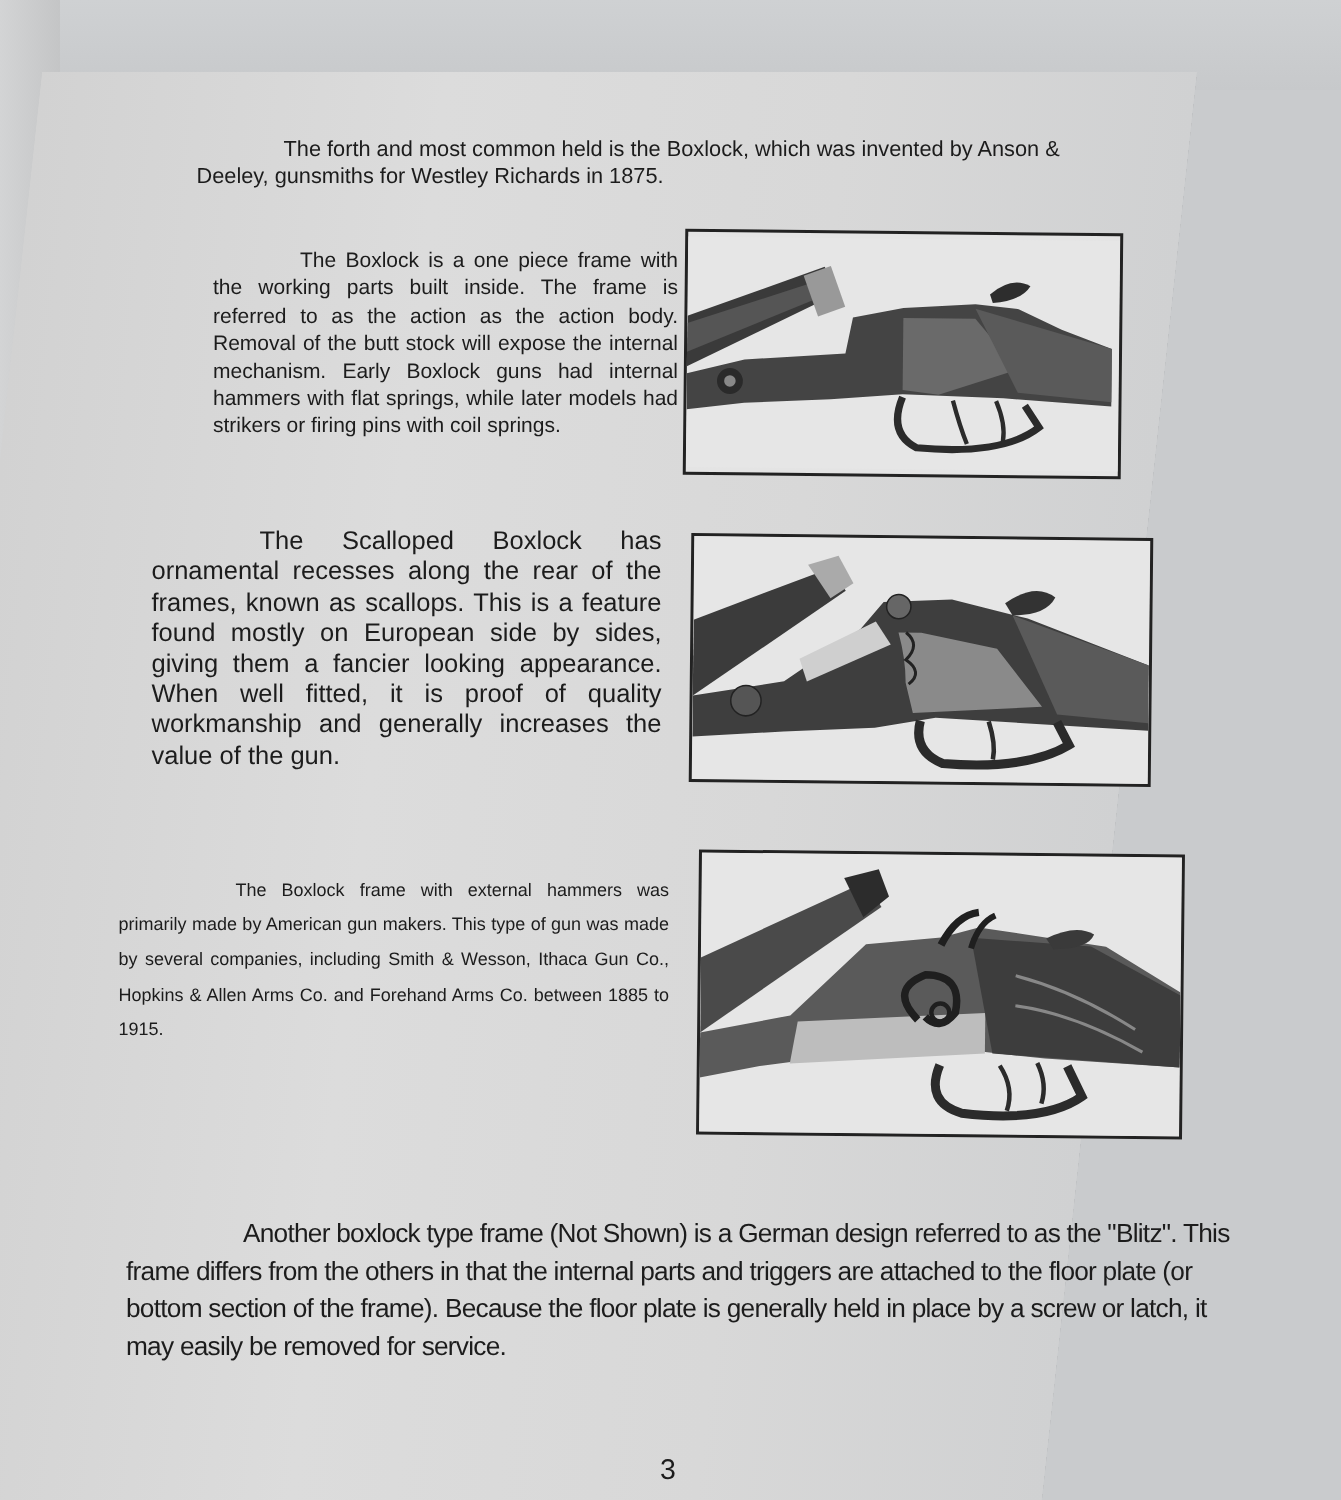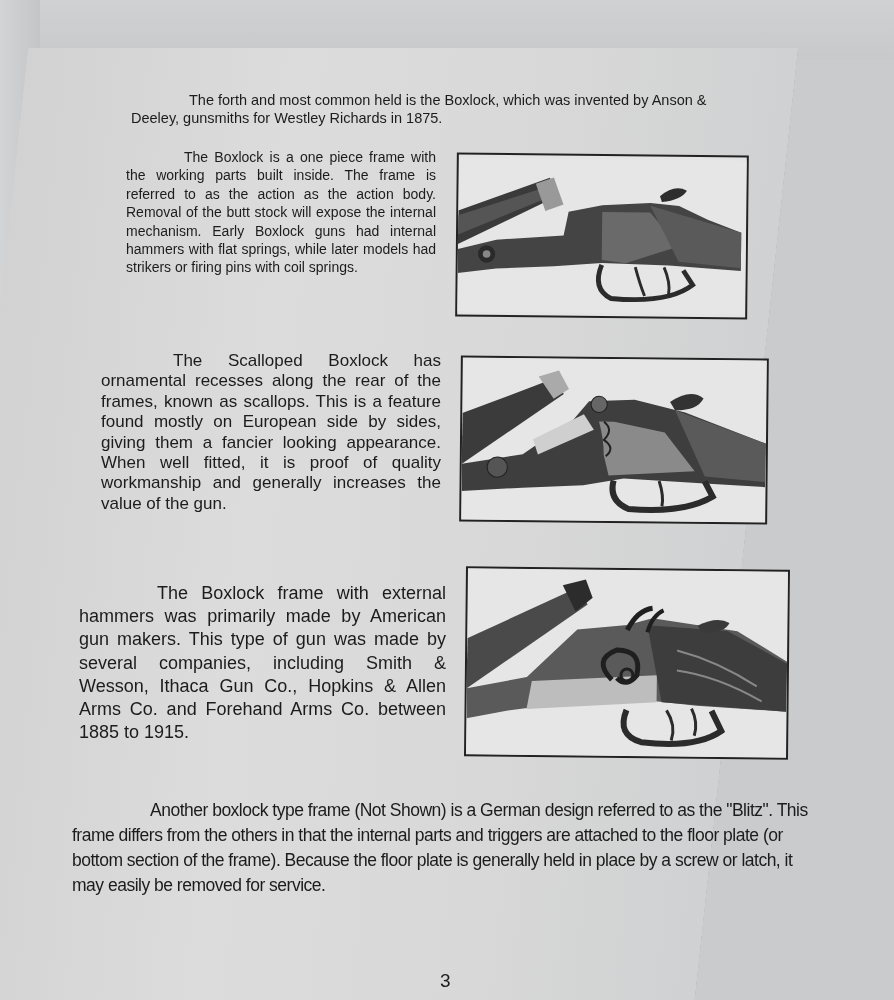--- a/index.html
+++ b/index.html
@@ -28,21 +28,21 @@
     box-shadow: 2px 0 3px rgba(0,0,0,.15);
   }
   .page-inner {
     position: absolute; left: 28px; top: 48px; width: 870px; height: 960px;
   }
   .text { position: absolute; font-size: 15px; line-height: 18.5px; text-align: justify; }
   .text b { font-weight: normal; }
   .p0 { left: 103px; top: 43px; width: 618px; font-size: 14.5px; line-height: 18px; text-align: left; }
   .p1 { left: 98px; top: 100px; width: 310px; font-size: 14px; line-height: 18.4px; }
   .p2 { left: 73px; top: 303px; width: 340px; font-size: 17px; line-height: 20.4px; }
-  .p3 { left: 51px; top: 534px; width: 367px; font-size: 18px; line-height: 23.2px; }
+  .p3 { left: 51px; top: 534px; width: 367px; font-size: 12px; line-height: 23.2px; }
   .p4 { left: 40px; top: 746px; width: 745px; font-size: 17.5px; line-height: 25px; text-align: left;
         font-family: "Liberation Sans Narrow", "Liberation Sans", sans-serif; letter-spacing: -0.5px; }
   .indent { display: inline-block; }
   .figure {
     position: absolute; border: 2px solid #222; background: #e4e4e4; overflow: hidden;
   }
   .fig1 { left: 428px; top: 106px; width: 288px; height: 160px; transform: rotate(0.6deg); }
   .fig2 { left: 432px; top: 309px; width: 304px; height: 162px; transform: rotate(0.6deg); }
   .fig3 { left: 437px; top: 520px; width: 320px; height: 186px; transform: rotate(0.6deg); }
   .figure svg { width: 100%; height: 100%; display: block; }
@@ -57,21 +57,21 @@
 <div class="under-page"></div>
 
 <div class="page"></div>
 
 <div class="page-inner">
 
   <p class="text p0" style="margin:0">
     <span class="indent" style="width:58px"></span><span>The forth and most common held is the </span><b>Boxlock</b><span>, which was invented by Anson &amp; Deeley, gunsmiths for Westley Richards in 1875.</span>
   </p>
 
-  <p class="text p1" style="margin:0">
+  <p class="text p1" style="margin:16px">
     <span class="indent" style="width:58px"></span><span>The </span><b>Boxlock</b><span> is a one piece frame with the working parts built inside.  The frame is referred to as the action as the action body.  Removal of the butt stock will expose the internal mechanism. Early Boxlock guns had internal hammers with flat springs, while later models had strikers or firing pins with coil springs.</span>
   </p>
 
   <div class="figure fig1">
     <svg viewBox="0 0 300 160">
       <rect width="300" height="160" fill="#e6e6e6"></rect>
       <polygon points="0,55 95,20 105,38 0,90" fill="#3a3a3a"></polygon>
       <polygon points="0,60 90,30 95,40 0,80" fill="#555"></polygon>
       <rect x="85" y="22" width="20" height="30" fill="#999" transform="rotate(-20 95 37)"></rect>
       <path d="M0,95 L40,85 L110,80 L115,55 L150,48 L200,45 L230,48 L260,62 L295,75 L295,115 L220,110 L150,108 L100,112 L40,115 L0,120 Z" fill="#444"></path>
@@ -126,18 +126,18 @@
       <circle cx="160" cy="105" r="6" fill="none" stroke="#1f1f1f" stroke-width="3"></circle>
       <path d="M160,60 Q170,40 185,38" fill="none" stroke="#1f1f1f" stroke-width="5"></path>
       <path d="M180,62 Q185,45 196,40" fill="none" stroke="#1f1f1f" stroke-width="4"></path>
       <path d="M230,55 Q250,45 262,52 Q258,62 235,62 Z" fill="#3a3a3a"></path>
       <path d="M160,140 Q150,165 175,172 Q230,178 255,160 L245,140" fill="none" stroke="#2b2b2b" stroke-width="6"></path>
       <path d="M200,140 Q210,155 205,170" fill="none" stroke="#2b2b2b" stroke-width="3"></path>
       <path d="M225,138 Q232,152 228,165" fill="none" stroke="#2b2b2b" stroke-width="3"></path>
     </svg>
   </div>
 
-  <p class="text p4" style="margin:4px">
+  <p class="text p4" style="margin:16px">
     <span class="indent" style="width:78px"></span><span>Another boxlock type frame  (Not Shown) is a German design referred to as the "Blitz".  This frame differs from the others in that the internal parts and triggers are attached to the floor plate (or bottom section of the frame).  Because the floor plate is generally held in place by a screw or latch, it may easily be removed for service.</span>
   </p>
 
   <div class="page-number">3</div>
 </div>
 
 </body></html>

